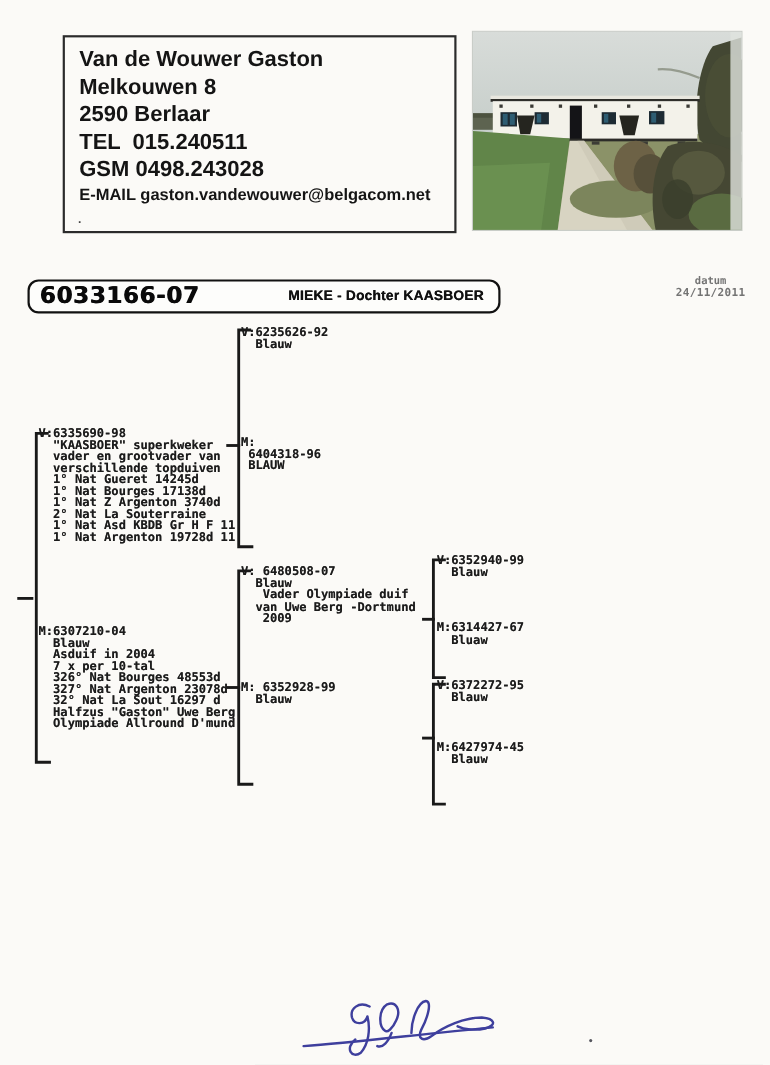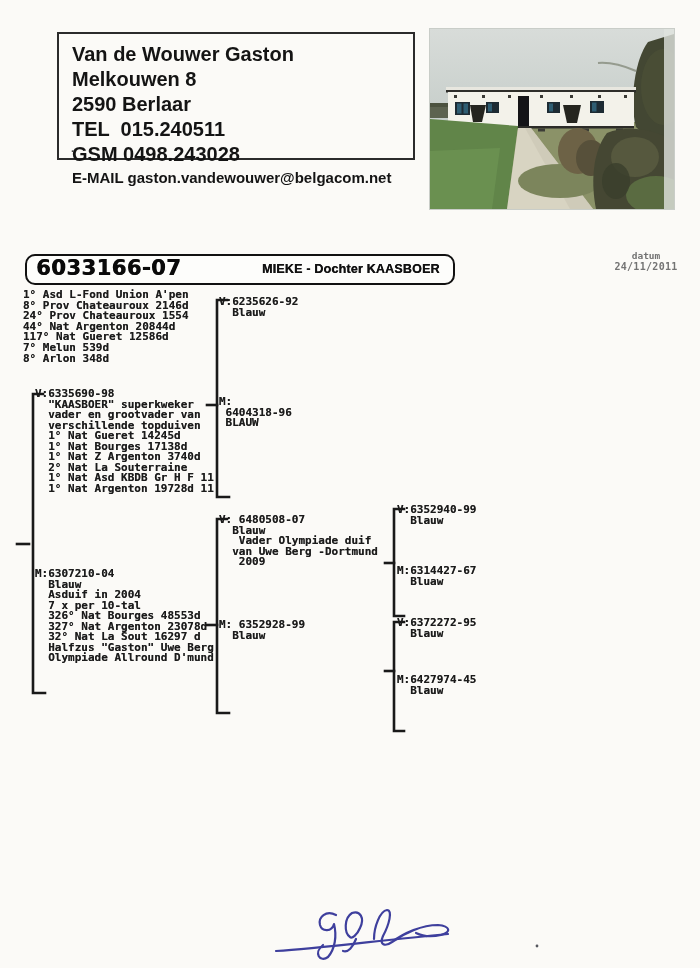--- a/index.html
+++ b/index.html
@@ -5,21 +5,21 @@
   html,body { margin:0; padding:0; background:#e9e9e6; }
   .page {
     position:relative; width:700px; height:968px; margin:0 auto;
     background:#fbfaf7; overflow:hidden;
     font-family:"Liberation Sans","DejaVu Sans",sans-serif;
   }
   .abs { position:absolute; }
 
   
   .header-box {
-    left:57px; top:32px; width:358px; height:128px;
+    left:57px; top:32px; width:358px; height:180px;
     border:2px solid #2b2b2b; background:#fbfaf7; box-sizing:border-box;
   }
   .header-text { position:absolute; left:13px; top:8px; color:#141414; }
   .hline { font-size:20px; line-height:25px; font-weight:bold; white-space:pre; }
   .hmail { font-size:15px; line-height:19px; font-weight:bold; white-space:pre; margin-top:1px; }
   .stray { position:absolute; left:12px; bottom:4px; font-size:11px; font-weight:bold; color:#444; }
 
   
   .photo { left:430px; top:29px; width:244px; height:180px; outline:1px solid #c9cdc8; }
 
@@ -145,27 +145,20 @@
   <div class="abs datum">
     <div class="lbl">datum</div>
     <div class="val">24/11/2011</div>
   </div>
 
   <div class="abs title-box">
     <span class="ring">6033166-07</span>
     <span class="pname">MIEKE - Dochter KAASBOER</span>
   </div>
 
-  <div class="abs mono perf" style="left:23px; top:290px;">1° Asd L-Fond Union A'pen
-8° Prov Chateauroux 2146d
-24° Prov Chateauroux 1554
-44° Nat Argenton 20844d
-117° Nat Gueret 12586d
-7° Melun 539d
-8° Arlon 348d</div>
 
   <svg class="abs treelines" width="470" height="470" viewBox="0 0 470 470">
     <g fill="none" stroke-width="2.6" stroke-linecap="square" stroke="#191919">
 
       <path d="M43,114 L33,114 L33,413 L45,413"></path>
       <path d="M17,264 L29,264"></path>
 
       <path d="M227,20 L217,20 L217,217 L229,217"></path>
       <path d="M207,125 L217,125"></path>
 

